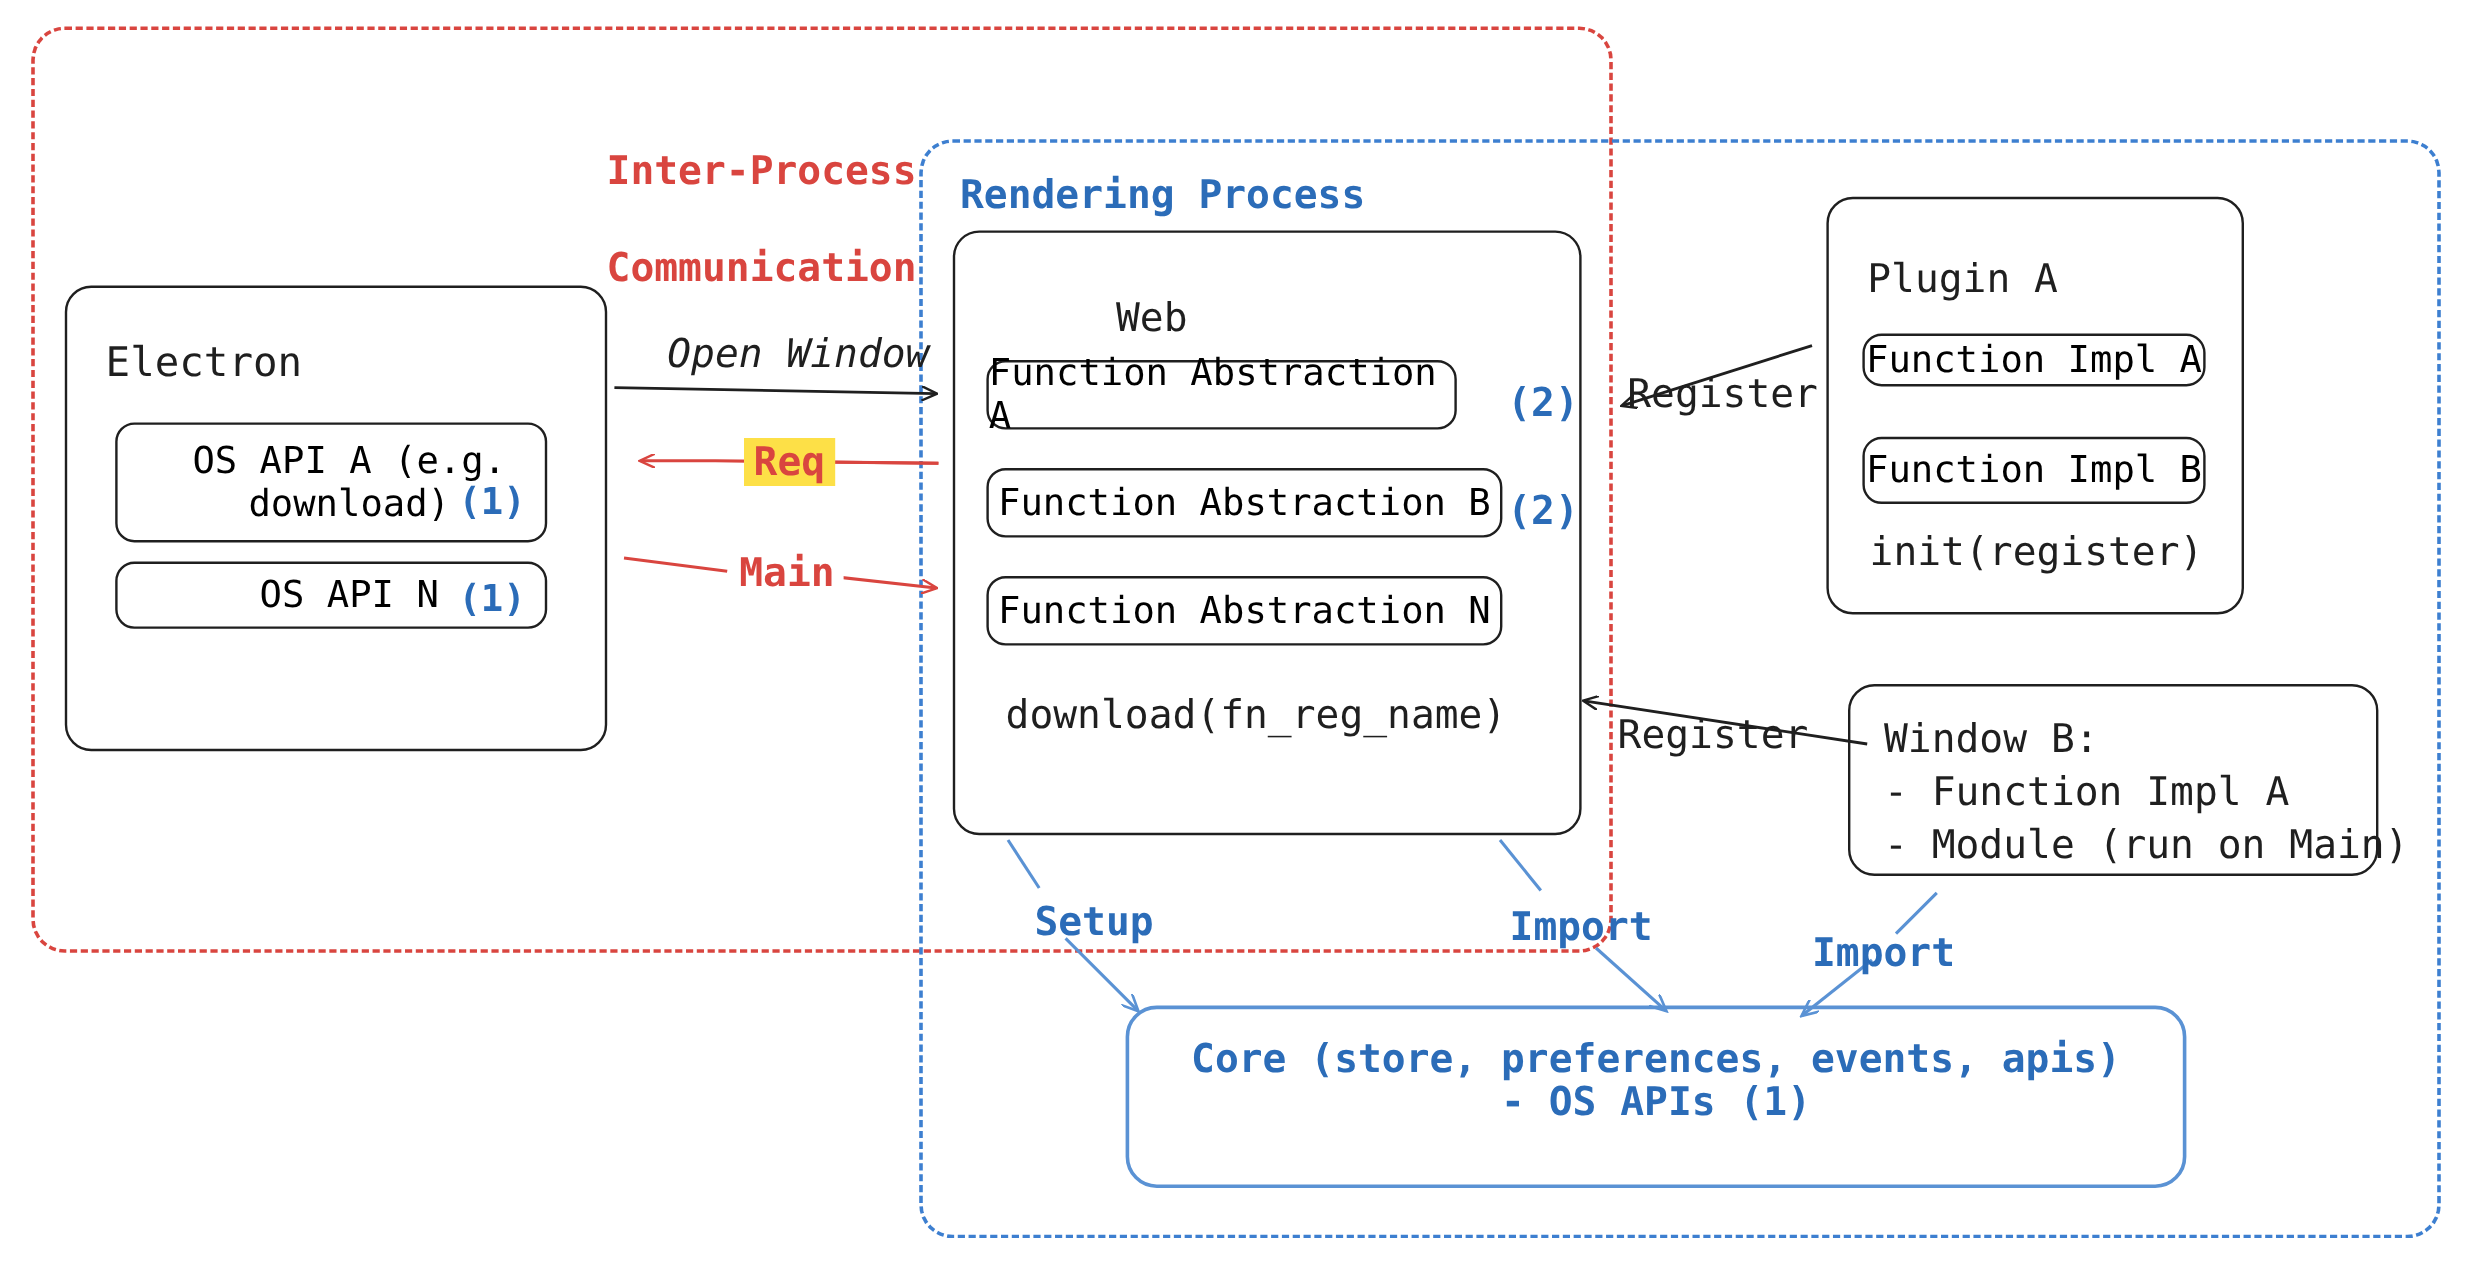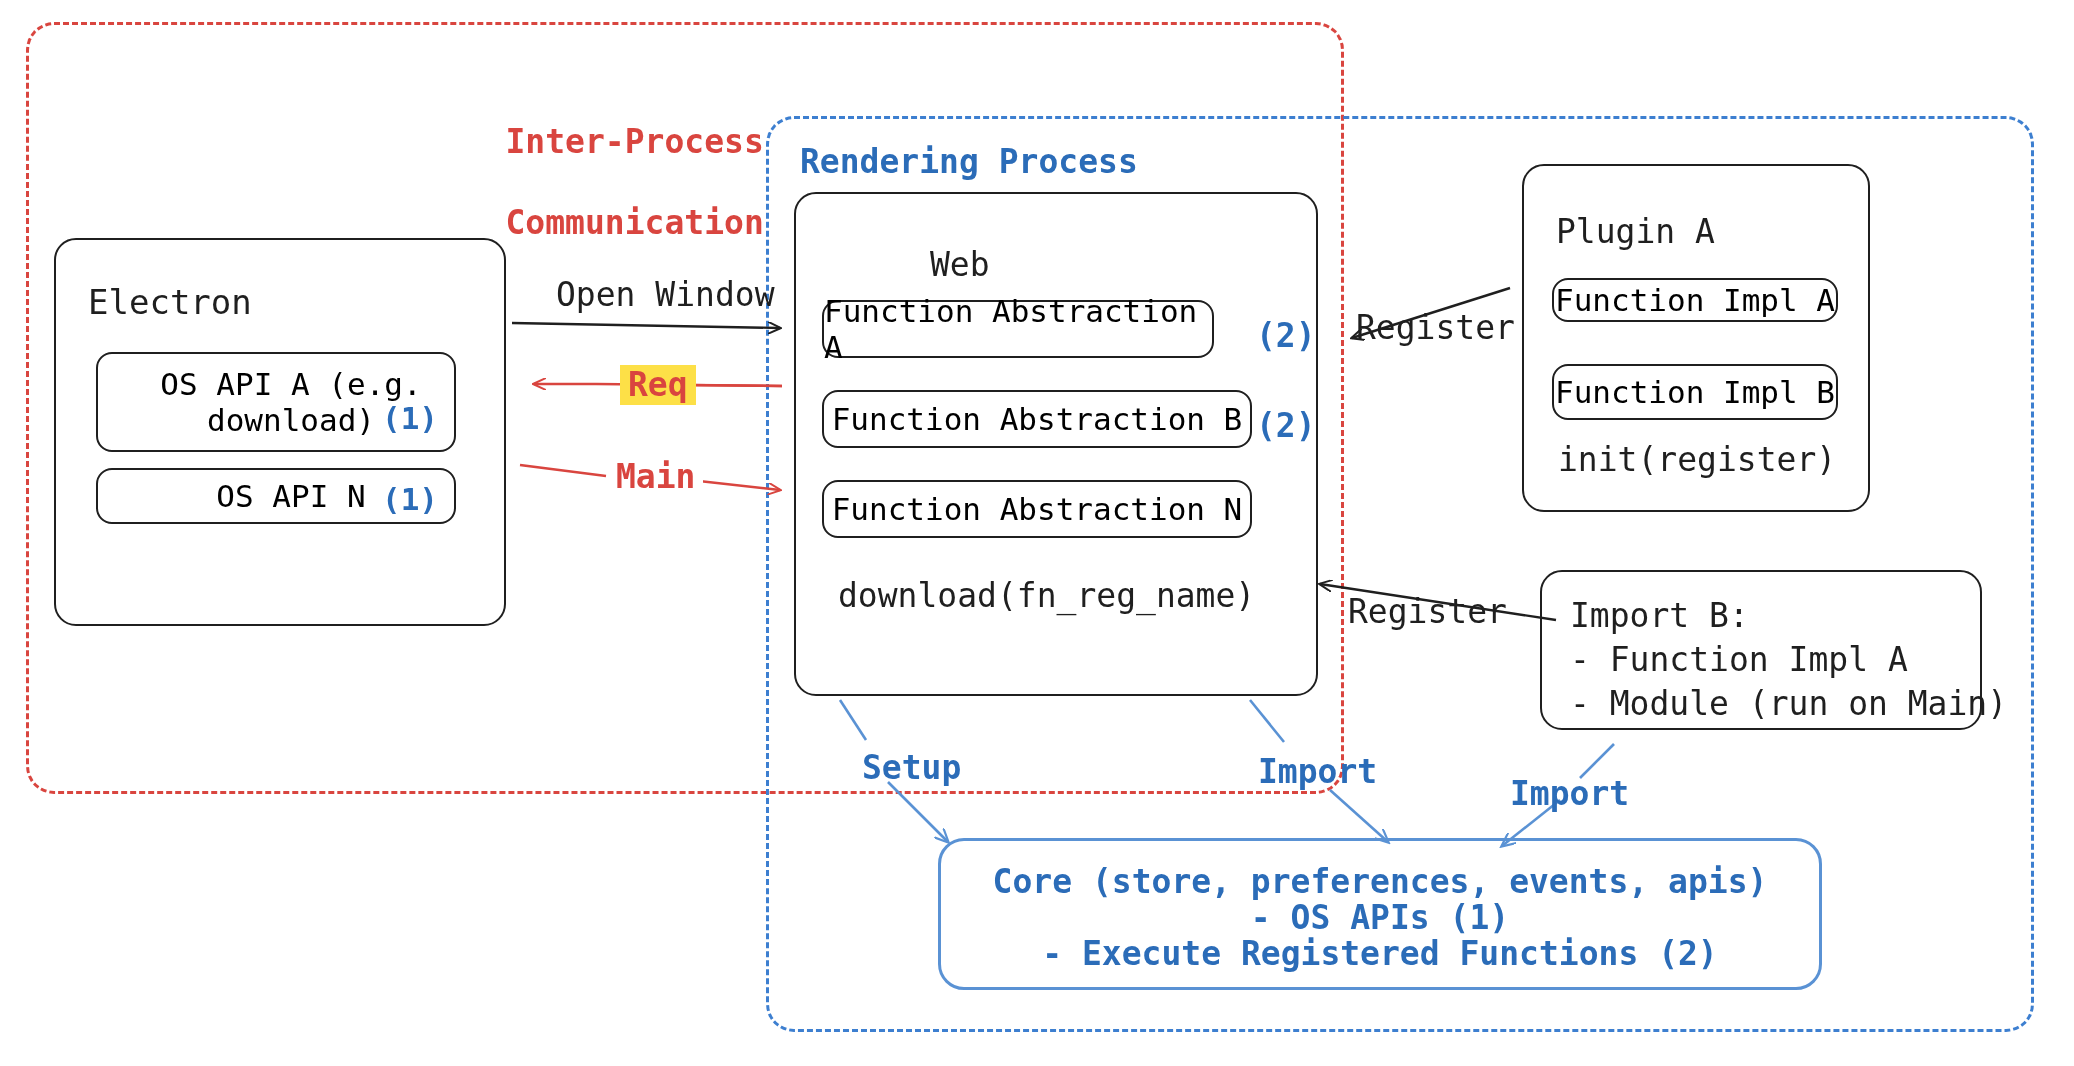--- a/index.html
+++ b/index.html
@@ -128,21 +128,21 @@
     <span class="t31 center" style="white-space:pre-line; padding-left:30px;">OS API A (e.g.
 download)</span>
   </div>
   <div class="lbl blue t31 bold" style="left:382px; top:400px;">(1)</div>
 
   <div class="node pillbox" style="left:96px; top:468px; width:360px; height:56px;">
     <span class="t31" style="padding-left:30px;">OS API N</span>
   </div>
   <div class="lbl blue t31 bold" style="left:382px; top:481px;">(1)</div>
 
-  <div class="lbl t33" style="left:556px; top:275px;">Open Window</div>
+  <div class="lbl t33" style="left:556px; top:275px;font-style:italic;">Open Window</div>
   <div class="lbl red t33 bold" style="left:620px; top:365px; background:#fde047; padding:0 8px;">Req</div>
   <div class="lbl red t33 bold" style="left:608px; top:457px; background:#ffffff; padding:0 8px;">Main</div>
 
   <div class="node roundbox" style="left:794px; top:192px; width:524px; height:504px;"></div>
   <div class="lbl t33" style="left:930px; top:245px;">Web</div>
 
   <div class="node pillbox" style="left:822px; top:300px; width:392px; height:58px;">
     <span class="t31">Function Abstraction A</span>
   </div>
   <div class="lbl blue t33 bold" style="left:1256px; top:316px;">(2)</div>
@@ -163,29 +163,28 @@
 
   <div class="node pillbox" style="left:1552px; top:278px; width:286px; height:44px;">
     <span class="t31">Function Impl A</span>
   </div>
   <div class="node pillbox" style="left:1552px; top:364px; width:286px; height:56px;">
     <span class="t31">Function Impl B</span>
   </div>
   <div class="lbl t33" style="left:1558px; top:440px;">init(register)</div>
 
   <div class="node roundbox" style="left:1540px; top:570px; width:442px; height:160px;"></div>
-  <div class="lbl t33" style="left:1570px; top:596px;">Import B:</div>
+  <div class="lbl t33" style="left:1570px; top:596px;">Window B:</div>
   <div class="lbl t33" style="left:1570px; top:640px;">- Function Impl A</div>
   <div class="lbl t33" style="left:1570px; top:684px;">- Module (run on Main)</div>
 
   <div class="lbl t33" style="left:1356px; top:308px;">Register</div>
   <div class="lbl t33" style="left:1348px; top:592px;">Register</div>
 
   <div class="lbl blue t33 bold" style="left:862px; top:748px;">Setup</div>
   <div class="lbl blue t33 bold" style="left:1258px; top:752px;">Import</div>
   <div class="lbl blue t33 bold" style="left:1510px; top:774px;">Import</div>
 
   <div class="node core-box" style="left:938px; top:838px; width:884px; height:152px;"></div>
   <div class="lbl blue t33 bold center" style="left:938px; top:862px; width:884px;">Core (store, preferences, events, apis)</div>
   <div class="lbl blue t33 bold center" style="left:938px; top:898px; width:884px;">- OS APIs (1)</div>
-  <div class="lbl blue t33 bold center" style="left:938px; top:934px; width:884px;">- Execute Registered Functions (2)</div>
 
 </div>
 
 </body></html>

